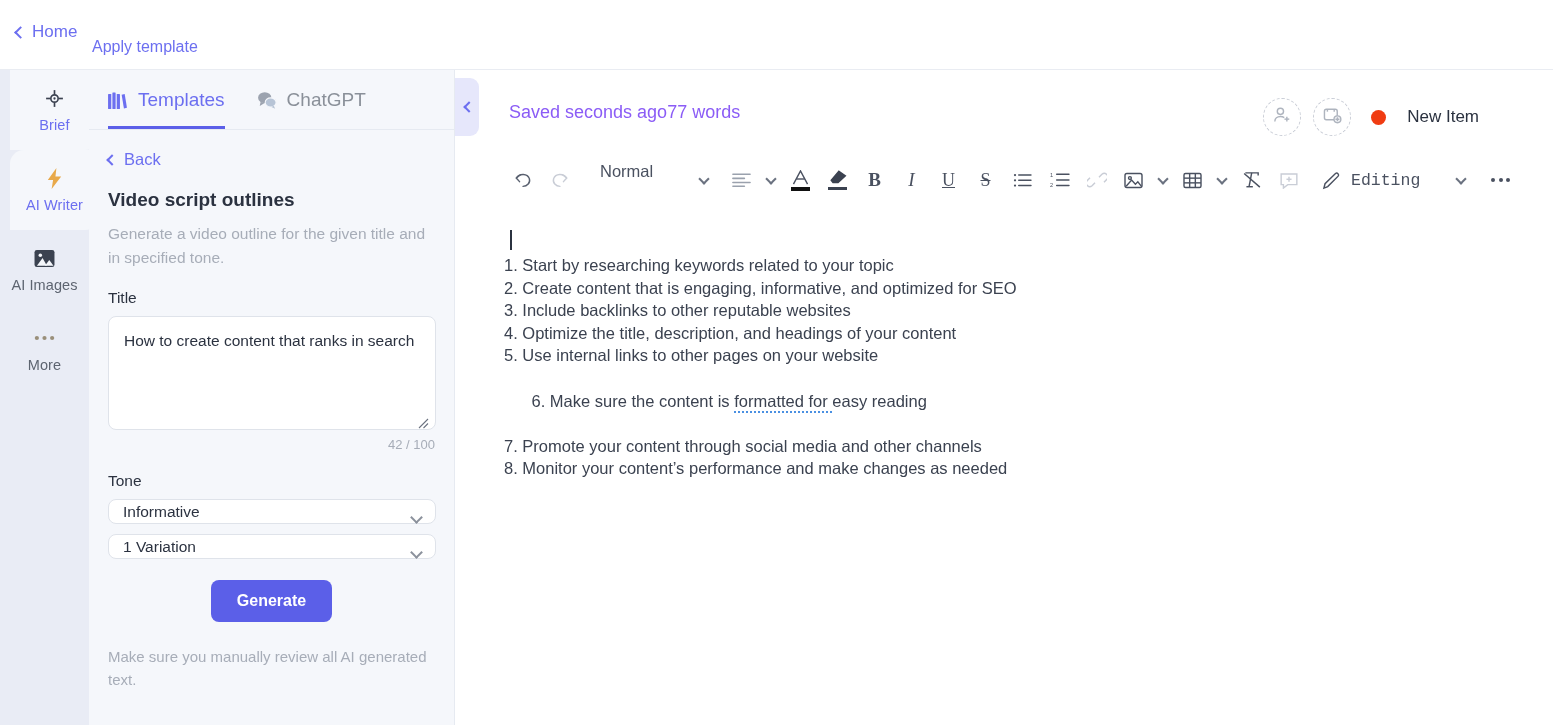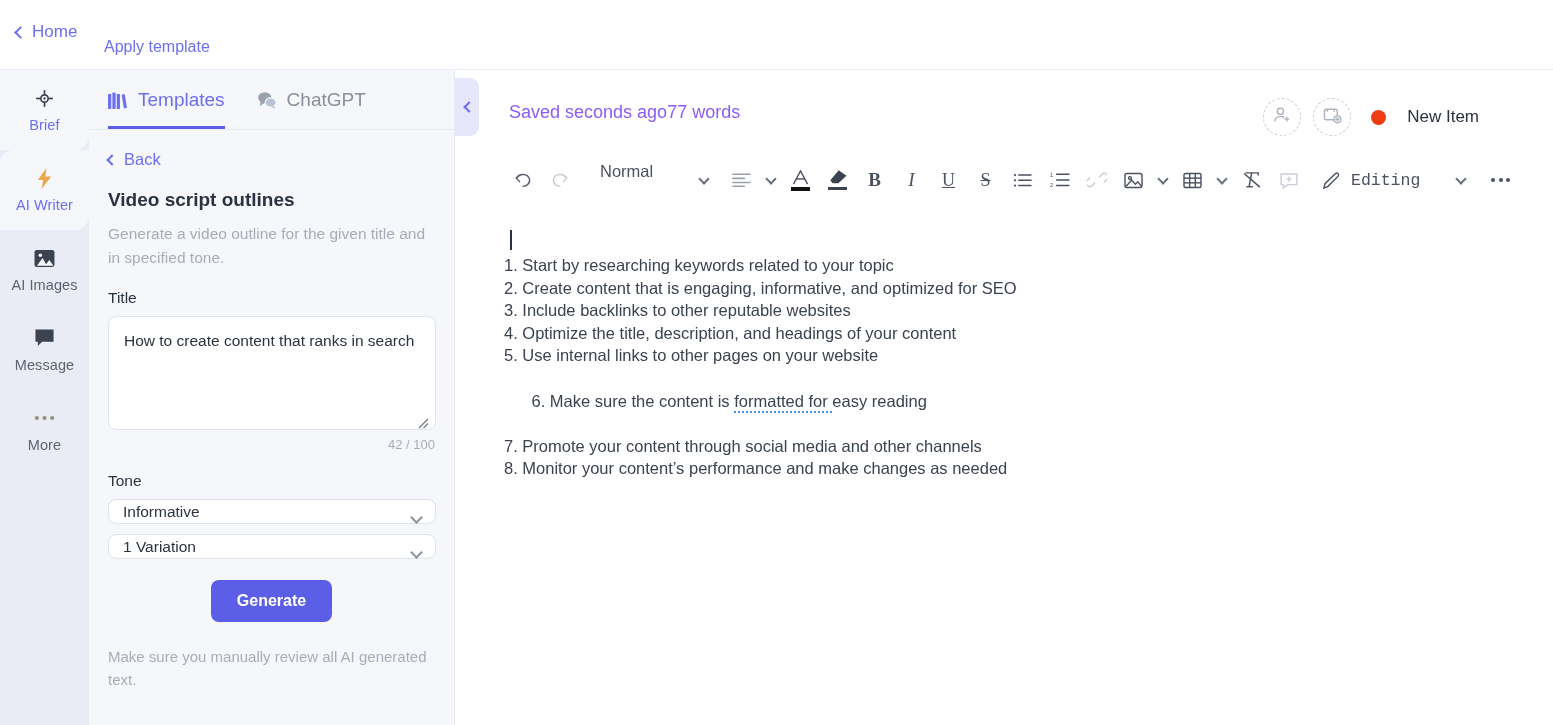--- a/index.html
+++ b/index.html
@@ -19,35 +19,35 @@
   }
   .home-link {
     position: absolute; left: 16px; top: 22px;
     display: flex; align-items: center; gap: 7px;
     color: #6c6ff0; font-size: 17px; cursor: pointer;
   }
   .home-chev { display: block; width: 9px; height: 9px;
     border-left: 2px solid #6c6ff0; border-bottom: 2px solid #6c6ff0;
     transform: rotate(45deg); margin-top: 1px; }
   .apply-template {
-    position: absolute; left: 104px; top: 38px;
+    position: absolute; left: 92px; top: 38px;
     color: #6c6ff0; font-size: 16px; cursor: pointer;
   }
 
   
   .rail {
     position: absolute; left: 0; top: 70px; width: 89px; height: 655px;
     background: #e9ecf5;
   }
   .rail-item {
     position: relative; width: 89px; height: 80px;
     display: flex; flex-direction: column; align-items: center; justify-content: center;
     gap: 8px; cursor: pointer;
   }
-  .rail-item.active { background: #f5f7fb; border-radius: 0 12px 12px 0; }
+  .rail-item.active { background: #f5f7fb; border-radius: 0 12px 12px 0; margin-left: 10px; }
   .rail-item:nth-child(2).active { border-radius: 12px 12px 12px 12px; }
   .rail-label { font-size: 14.5px; color: #5d6470; letter-spacing: .1px; }
   .rail-item.active .rail-label { color: #6c6ff0; }
   .rail-ico { width: 22px; height: 22px; display: flex; align-items: center; justify-content: center; }
 
   
   .panel {
     position: absolute; left: 89px; top: 70px; width: 366px; height: 655px;
     background: #f5f7fb;
     border-right: 1px solid #e6eaf1;
@@ -181,28 +181,20 @@
       <svg width="21" height="19" viewBox="0 0 22 20" fill="#3b4250">
         <rect x="0.5" y="1" width="21" height="18" rx="2.5"></rect>
         <circle cx="6.6" cy="6.6" r="1.9" fill="#f5f7fb"></circle>
         <polygon points="3,17.5 9,9.5 13.5,17.5" fill="#f5f7fb"></polygon>
         <polygon points="11.5,17.5 16,11.5 20.5,17.5" fill="#f5f7fb"></polygon>
       </svg>
     </span>
     <span class="rail-label">AI Images</span>
   </div>
 
-  <div class="rail-item">
-    <span class="rail-ico">
-      <svg width="21" height="20" viewBox="0 0 22 21" fill="#3b4250">
-        <path d="M1.5 1.5h19v13h-12l-4.5 4.5v-4.5h-2.5z" rx="2"></path>
-      </svg>
-    </span>
-    <span class="rail-label">Message</span>
-  </div>
 
   <div class="rail-item">
     <span class="rail-ico">
       <svg width="21" height="6" viewBox="0 0 22 6" fill="#9a8f7a">
         <circle cx="3" cy="3" r="2.2"></circle>
           <circle cx="11" cy="3" r="2.2"></circle>
           <circle cx="19" cy="3" r="2.2"></circle>
       </svg>
     </span>
     <span class="rail-label">More</span>

